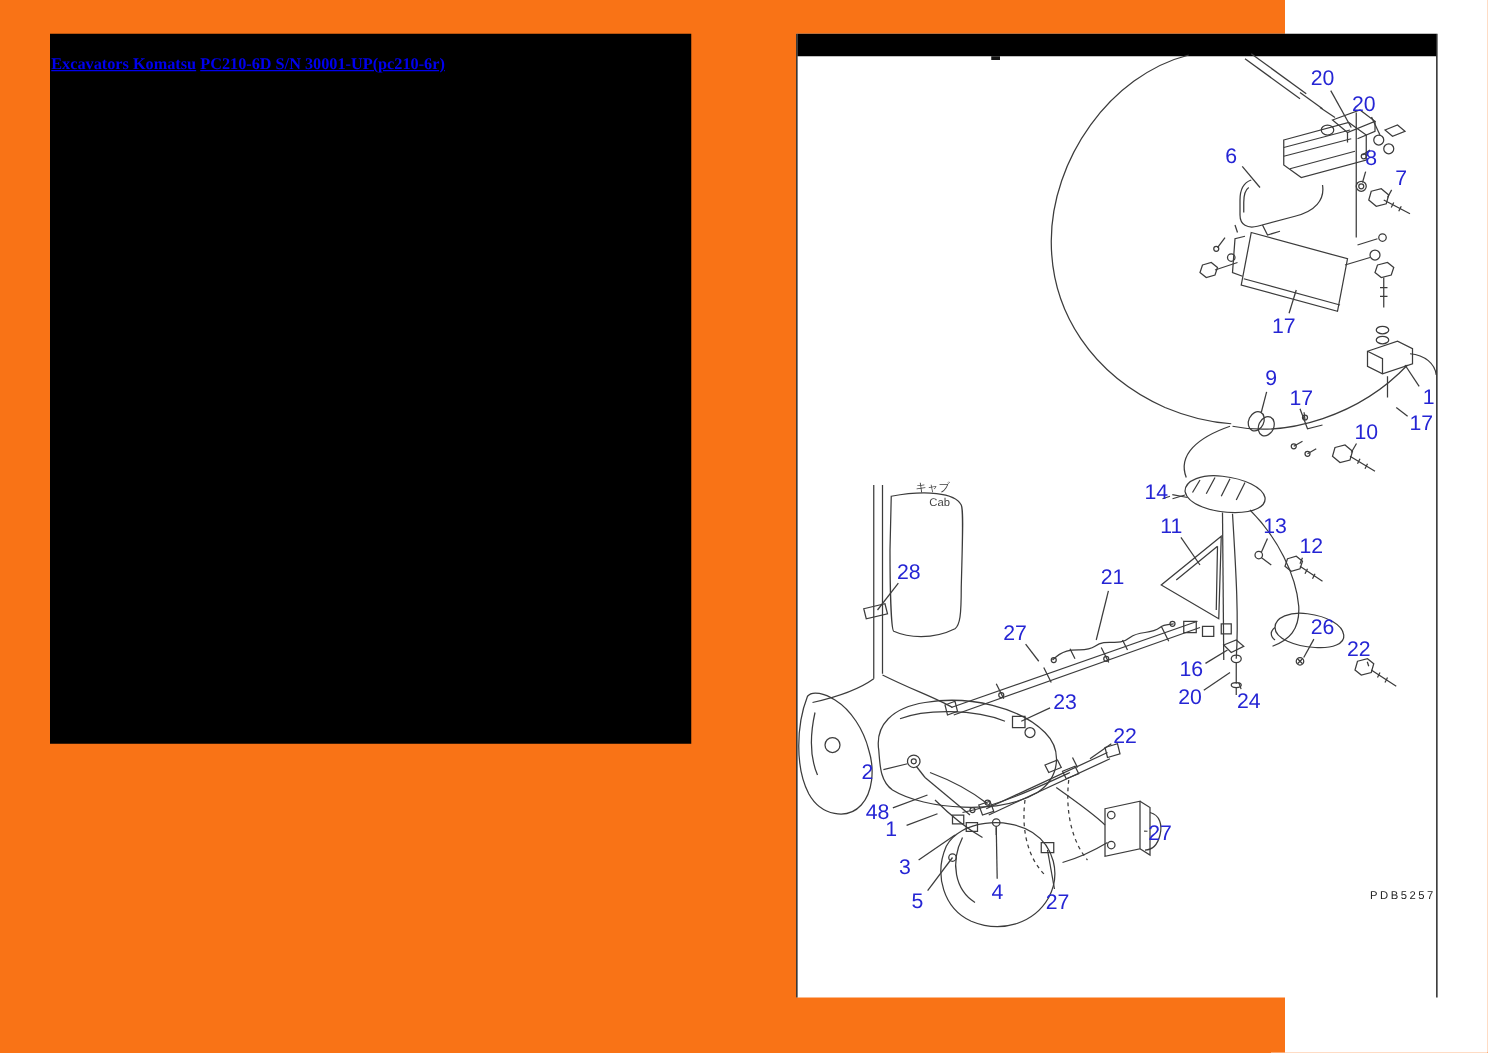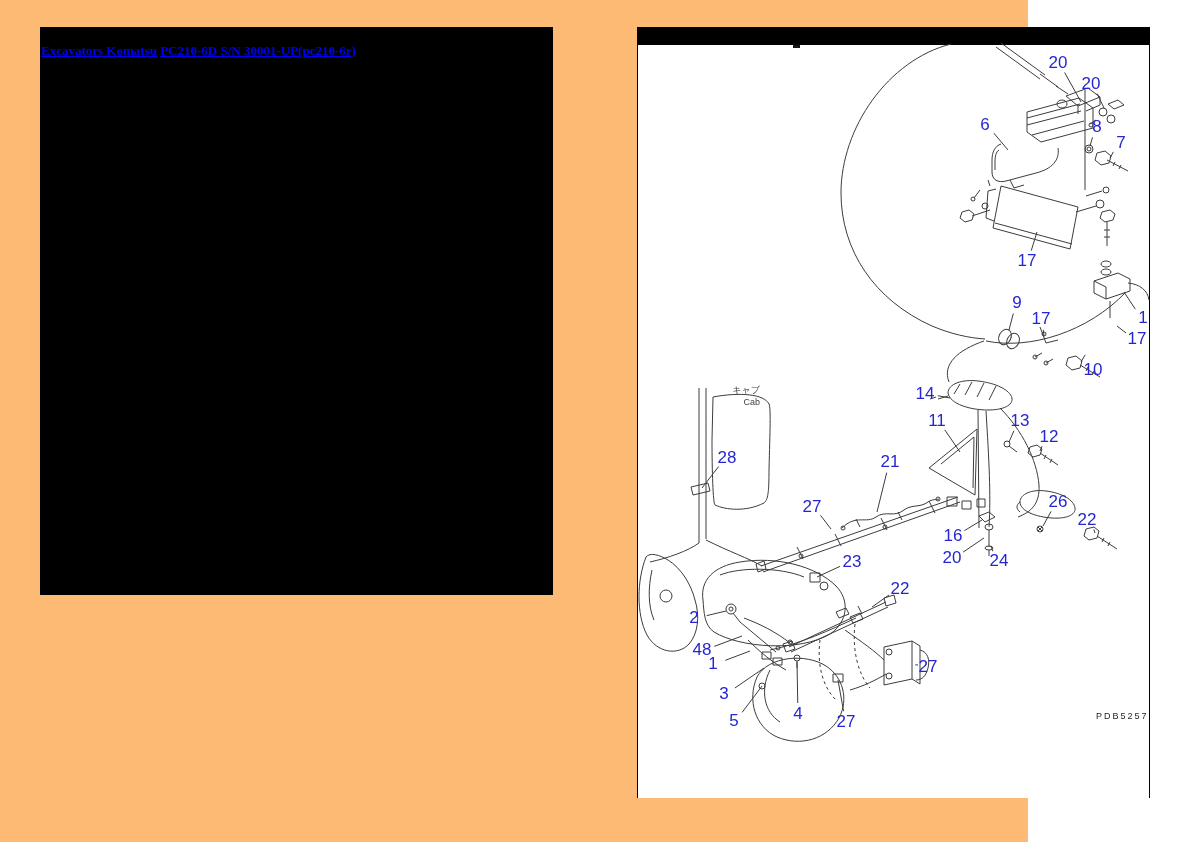--- a/index.html
+++ b/index.html
@@ -1,19 +1,19 @@
 <!DOCTYPE html>
 <html><head>
 <meta charset="utf-8">
 <style>
   *{margin:0;padding:0;box-sizing:border-box}
   html,body{background:#ffffff}
   body{width:1190px;height:842px;position:relative;overflow:hidden;
        font-family:"Liberation Sans",sans-serif}
-  #page{position:absolute;left:0;top:0;width:1028px;height:842px;background:#fdba74}
+  #page{position:absolute;left:0;top:0;width:1028px;height:842px;background:#f97316}
 
   .black-rect{position:absolute;left:40px;top:27px;width:513px;height:568px;background:#000000;z-index:1}
 
   .breadcrumb{position:absolute;left:41px;top:43px;z-index:6;white-space:nowrap;
               font-family:"Liberation Serif",serif;font-size:13px;font-weight:bold}
   .breadcrumb a{color:#0000ee;text-decoration:underline;cursor:pointer}
 
   .panel{position:absolute;left:637px;top:27px;width:513px;height:771px;background:#ffffff;
          border-left:1px solid #000;border-right:1px solid #000;z-index:1}
   .panel-topbar{position:absolute;left:0;top:0;width:100%;height:18px;background:#000000}
@@ -270,21 +270,21 @@
       <div class="callout" style="left: 1058px; top: 63px; color: rgb(37, 37, 212);">20</div>
       <div class="callout" style="left: 1091px; top: 84px; color: rgb(37, 37, 212);">20</div>
       <div class="callout" style="left: 985px; top: 125px; color: rgb(37, 37, 212);">6</div>
       <div class="callout" style="left: 1097px; top: 127px; color: rgb(37, 37, 212);">8</div>
       <div class="callout" style="left: 1121px; top: 143px; color: rgb(37, 37, 212);">7</div>
       <div class="callout" style="left: 1027px; top: 261px; color: rgb(37, 37, 212);">17</div>
       <div class="callout" style="left: 1017px; top: 303px; color: rgb(37, 37, 212);">9</div>
       <div class="callout" style="left: 1041px; top: 319px; color: rgb(37, 37, 212);">17</div>
       <div class="callout" style="left: 1143px; top: 318px; color: rgb(37, 37, 212);">1</div>
       <div class="callout" style="left: 1137px; top: 339px; color: rgb(37, 37, 212);">17</div>
-      <div class="callout" style="left: 1093px; top: 346px; color: rgb(37, 37, 212); margin-top: 24px;">10</div>
+      <div class="callout" style="left: 1093px; top: 346px; color: rgb(37, 37, 212);">10</div>
       <div class="callout" style="left: 925px; top: 394px; color: rgb(37, 37, 212);">14</div>
       <div class="callout" style="left: 937px; top: 421px; color: rgb(37, 37, 212);">11</div>
       <div class="callout" style="left: 1020px; top: 421px; color: rgb(37, 37, 212);">13</div>
       <div class="callout" style="left: 1049px; top: 437px; color: rgb(37, 37, 212);">12</div>
       <div class="callout" style="left: 727px; top: 458px; color: rgb(37, 37, 212);">28</div>
       <div class="callout" style="left: 890px; top: 462px; color: rgb(37, 37, 212);">21</div>
       <div class="callout" style="left: 812px; top: 507px; color: rgb(37, 37, 212);">27</div>
       <div class="callout" style="left: 1058px; top: 502px; color: rgb(37, 37, 212);">26</div>
       <div class="callout" style="left: 1087px; top: 520px; color: rgb(37, 37, 212);">22</div>
       <div class="callout" style="left: 953px; top: 536px; color: rgb(37, 37, 212);">16</div>

